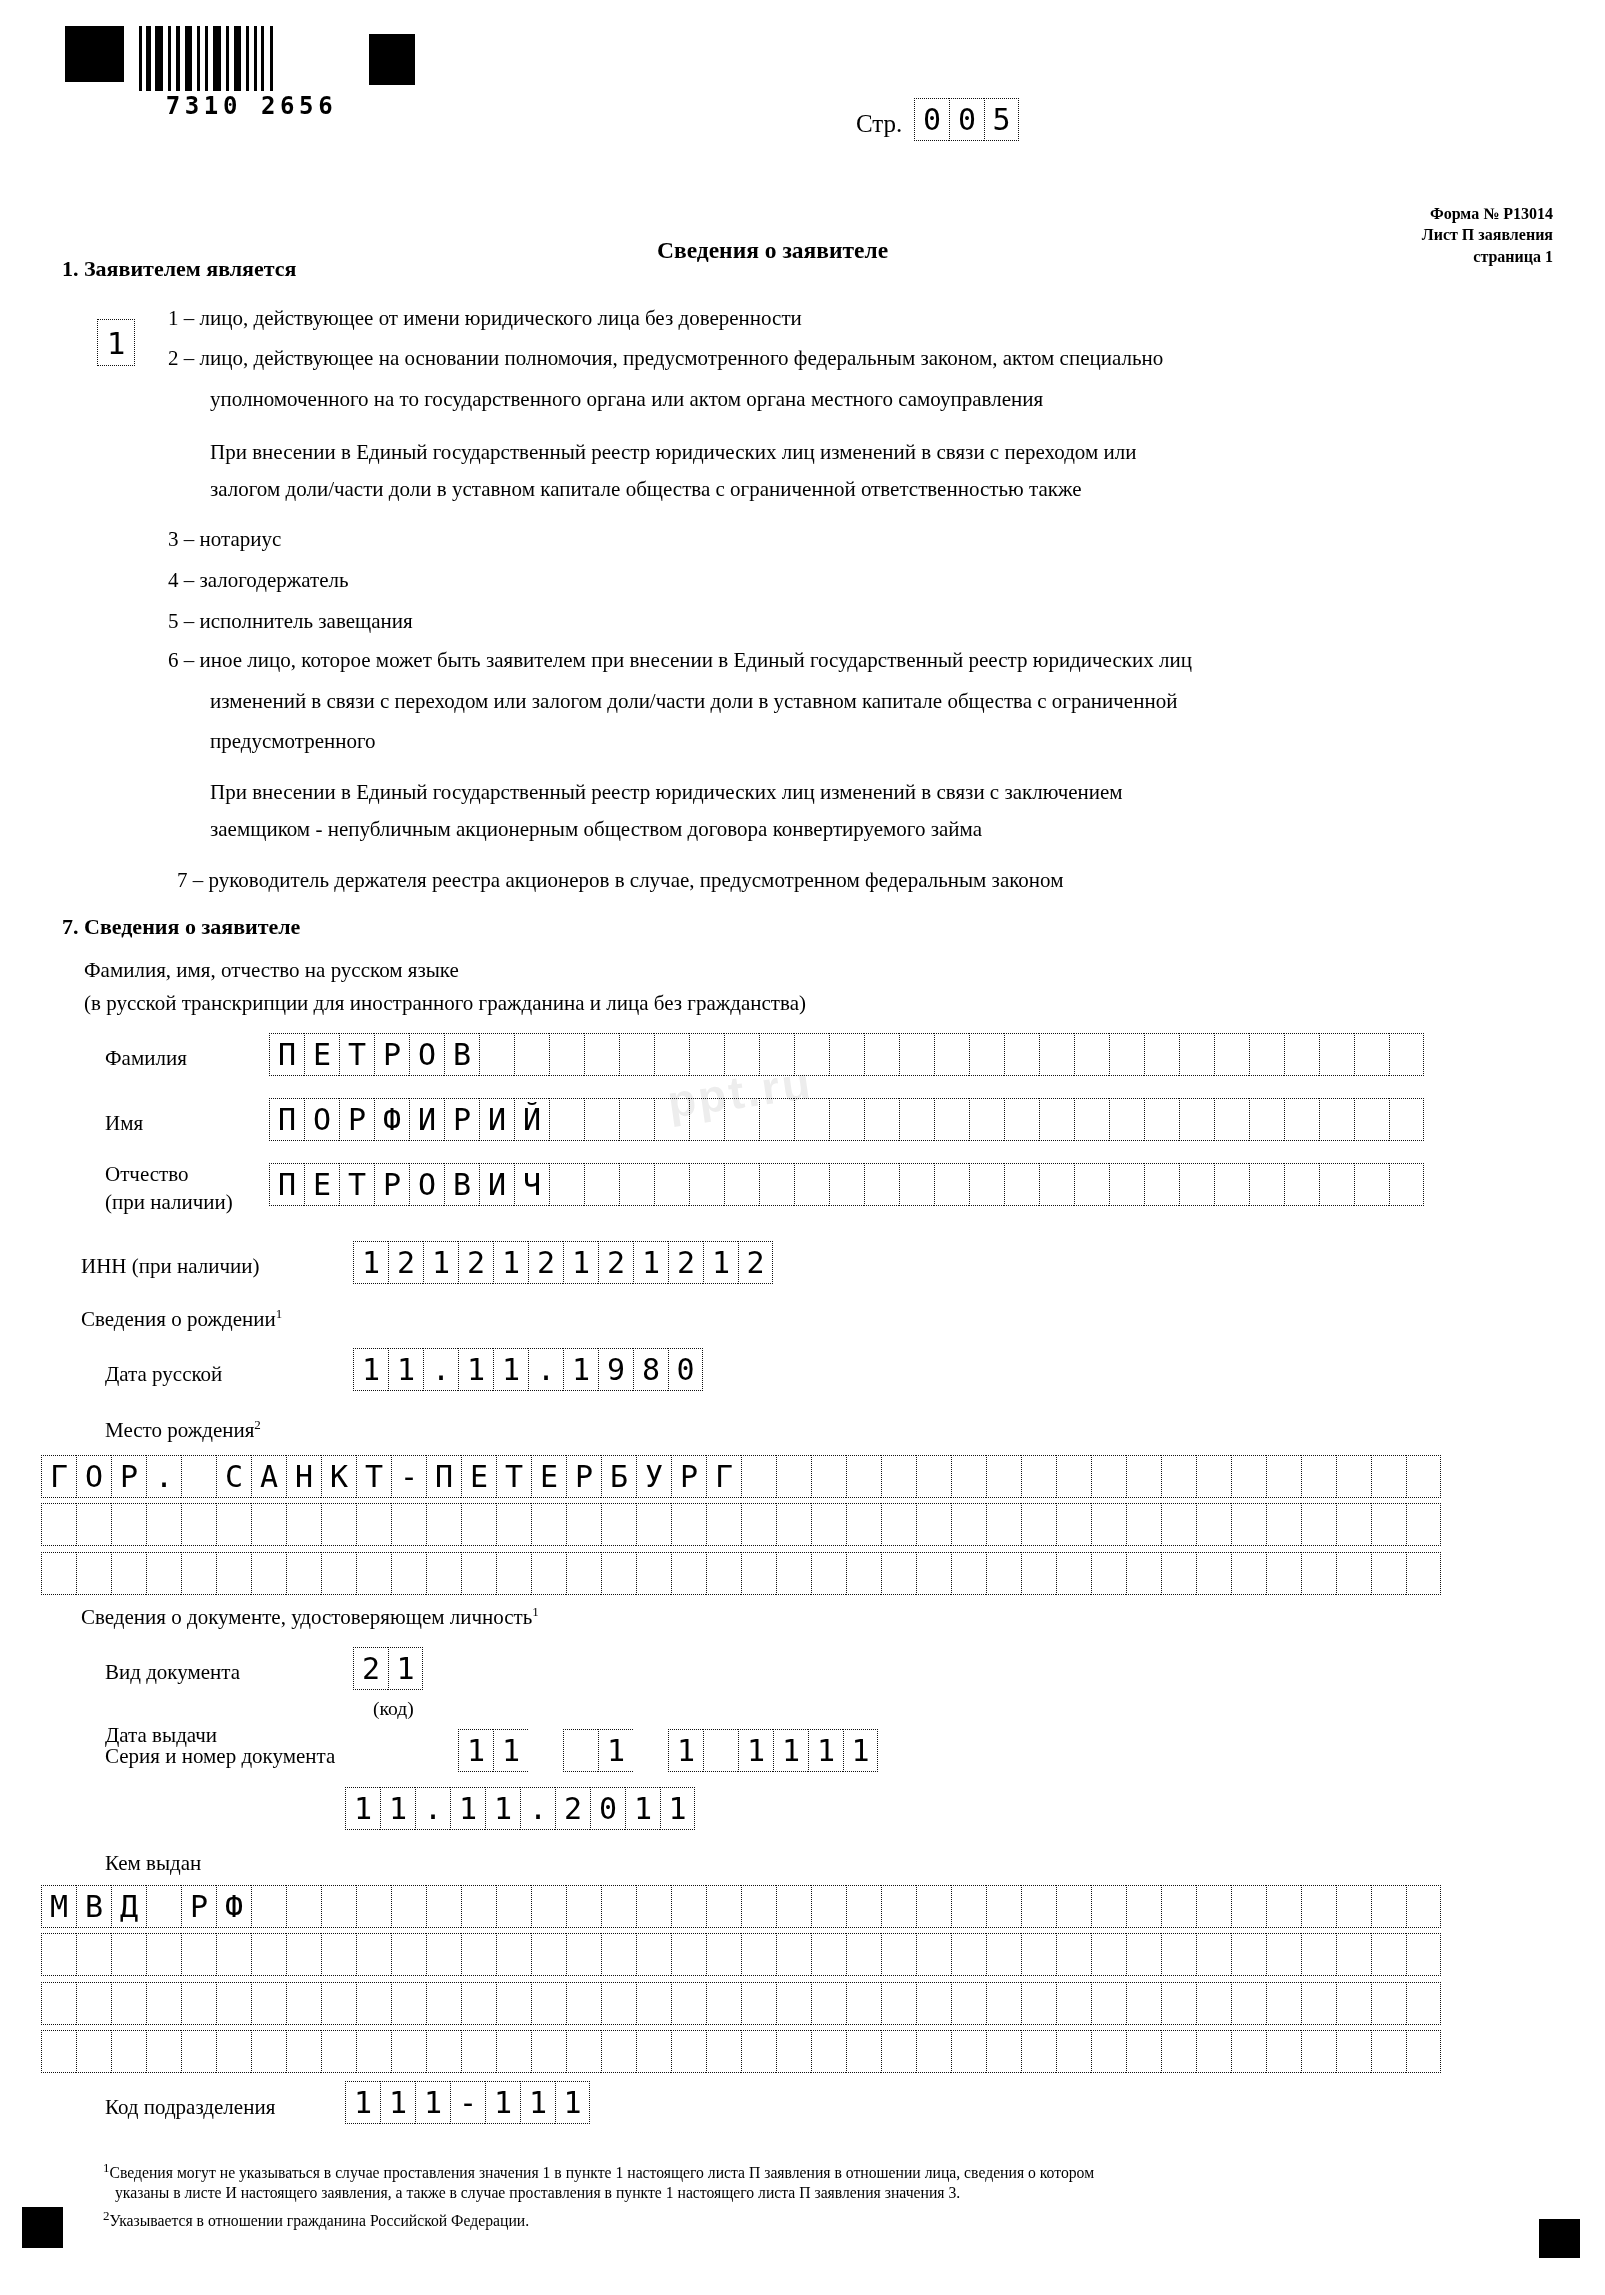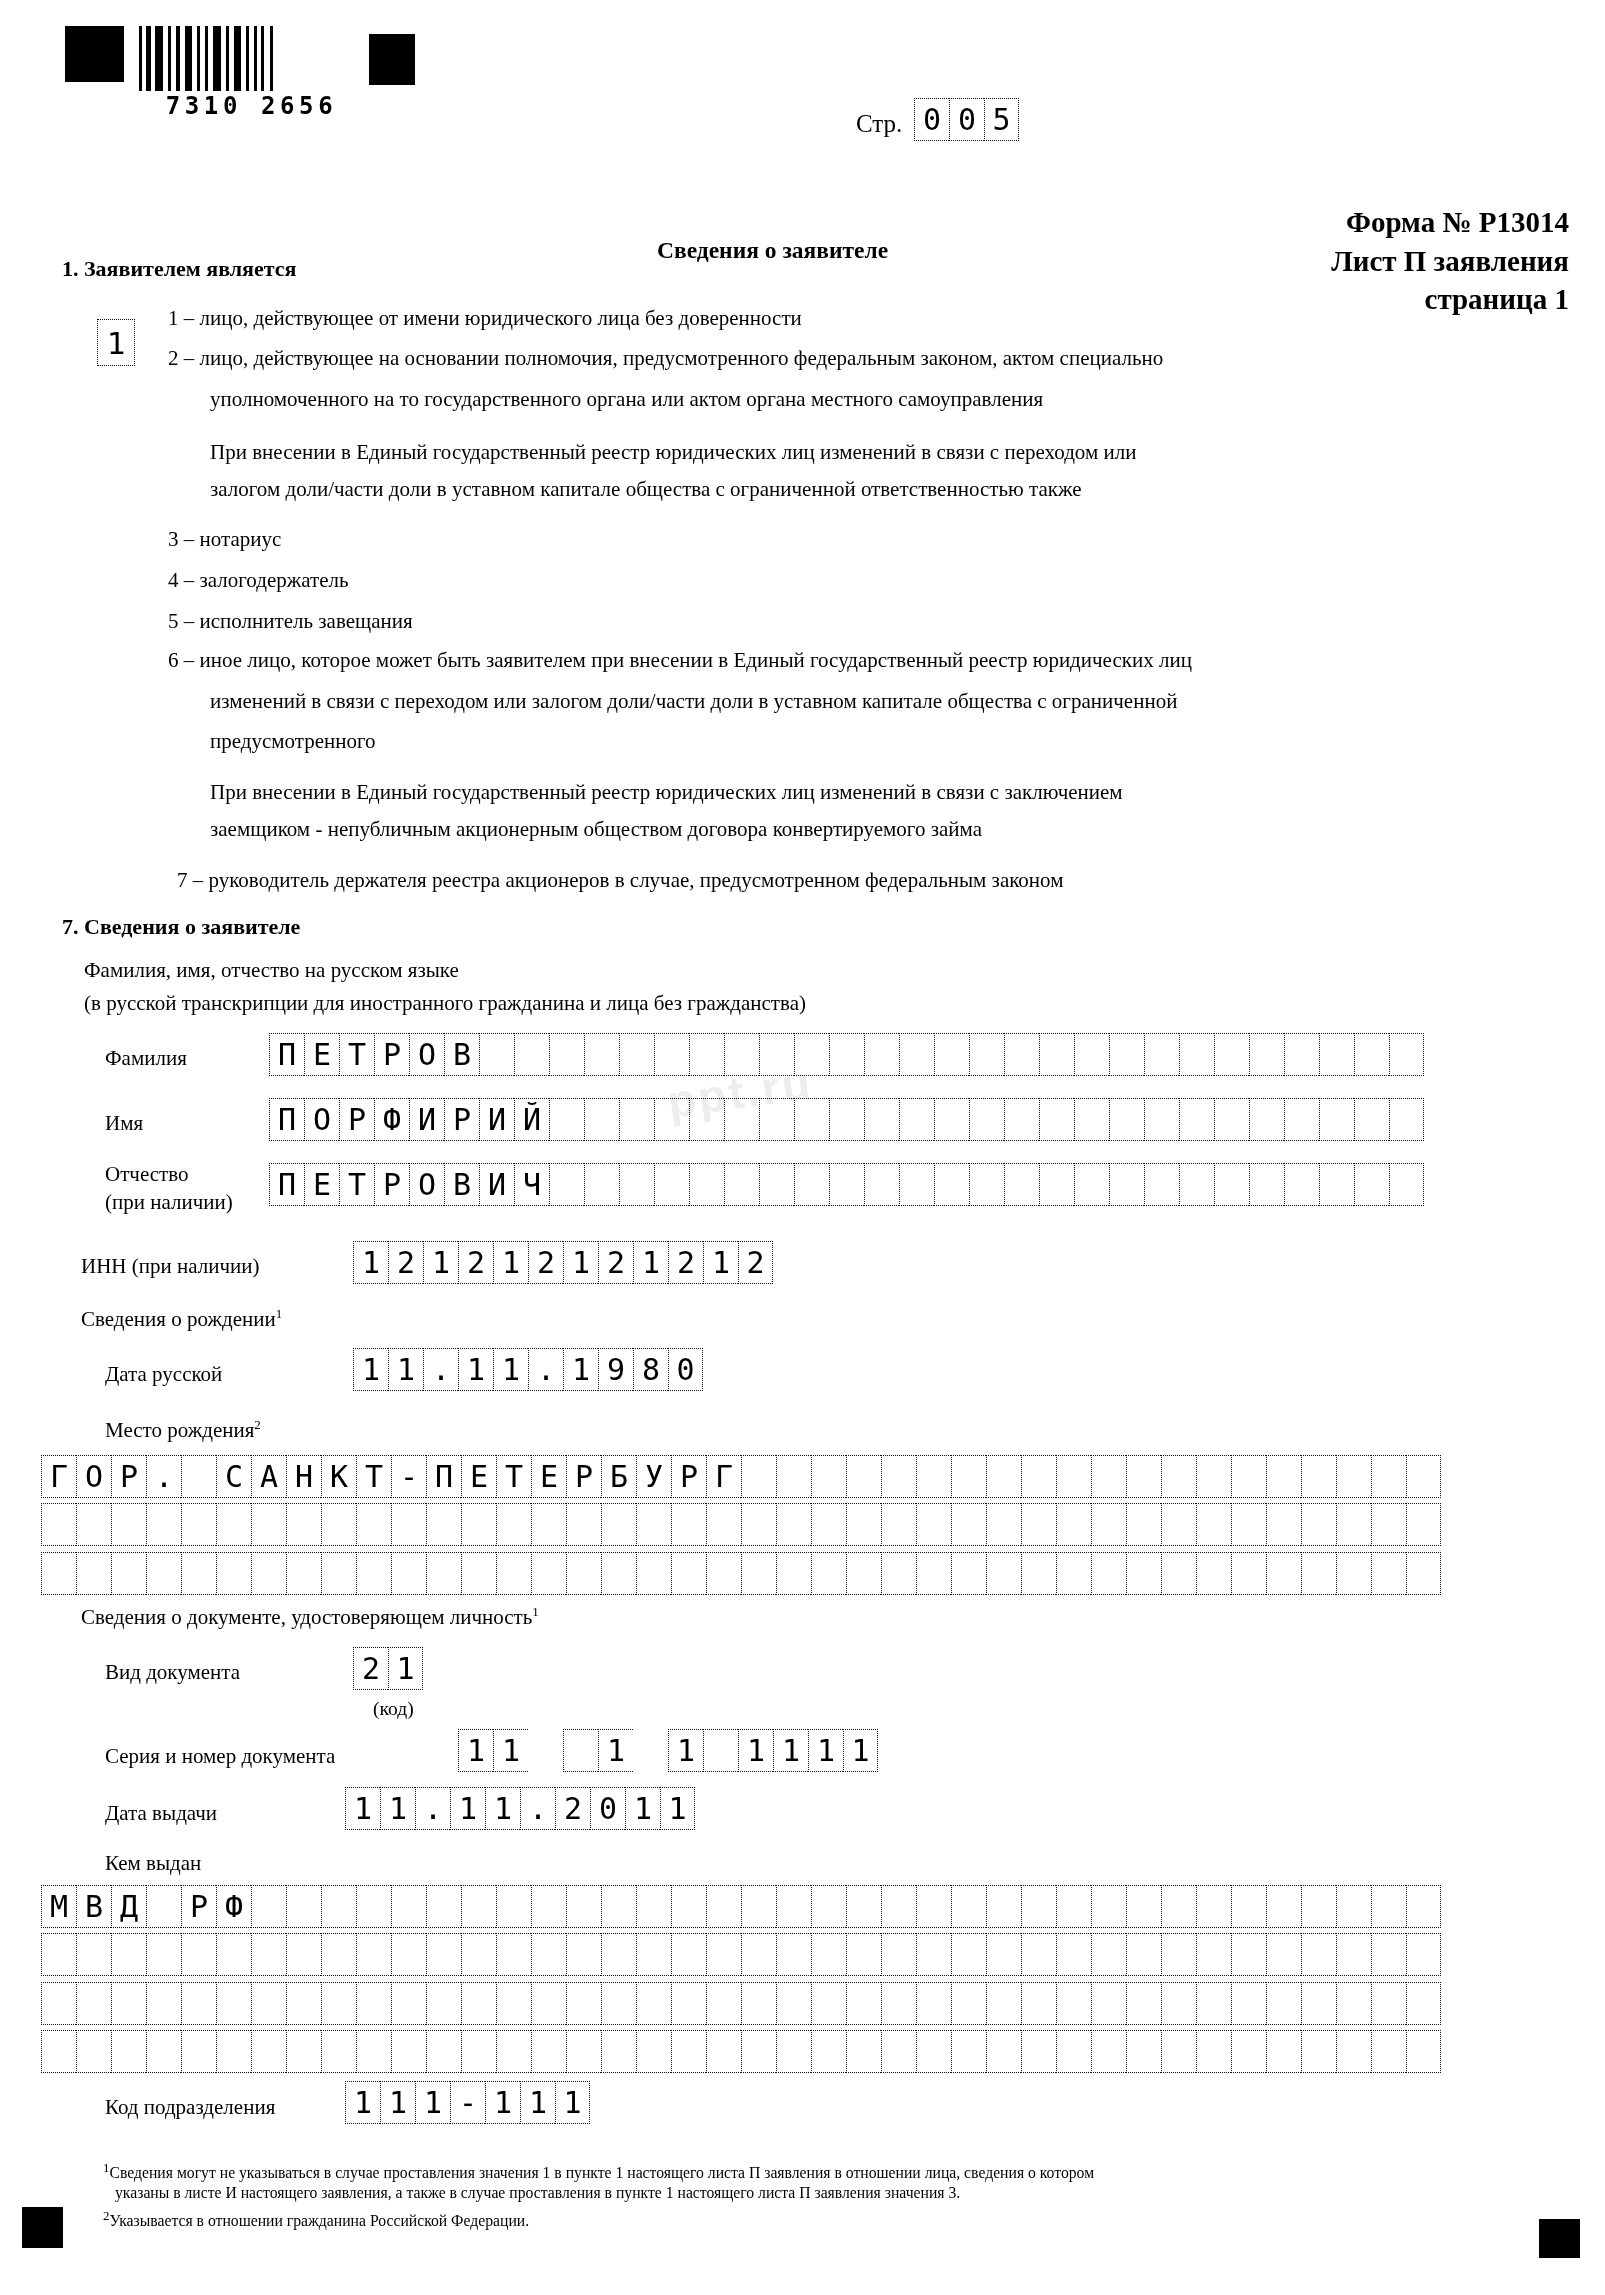--- a/index.html
+++ b/index.html
@@ -35,22 +35,22 @@
     position:absolute; left:856px; top:110px;
     font-size:25px;
   }
   .page-cells { position:absolute; left:914px; top:98px; }
 
   .title {
     position:absolute; left:657px; top:237px;
     font-size:23.5px; font-weight:bold;
   }
   .form-ident {
-    position:absolute; right:36px; top:203px;
-    text-align:right; font-size:29px; font-weight:bold; line-height:1.33;
+    position:absolute; right:52px; top:203px;
+    text-align:right; font-size:16px; font-weight:bold; line-height:1.33;
   }
 
   
   .sec-head { position:absolute; font-size:22px; font-weight:bold; }
   .lbl { position:absolute; font-size:21px; }
   .lbl.sm { font-size:19.6px; }
   .opt { position:absolute; font-size:21px; line-height:1.30; }
   sup { font-size:0.62em; vertical-align:super; line-height:0; }
 
   
@@ -461,21 +461,21 @@
       <span>1</span>
       <span class="gap"></span>
       <span>1</span>
       <span> </span>
       <span>1</span>
       <span>1</span>
       <span>1</span>
       <span>1</span>
     </div>
 
-  <div class="lbl" style="left:105px; top:1801px;">Дата выдачи</div>
+  <div class="lbl" style="left:105px; top:1723px;">Дата выдачи</div>
   <div class="cells c-lg" id="idate-cells" style="left:345px; top:1787px;">
       <span>1</span>
       <span>1</span>
       <span>.</span>
       <span>1</span>
       <span>1</span>
       <span>.</span>
       <span>2</span>
       <span>0</span>
       <span>1</span>

